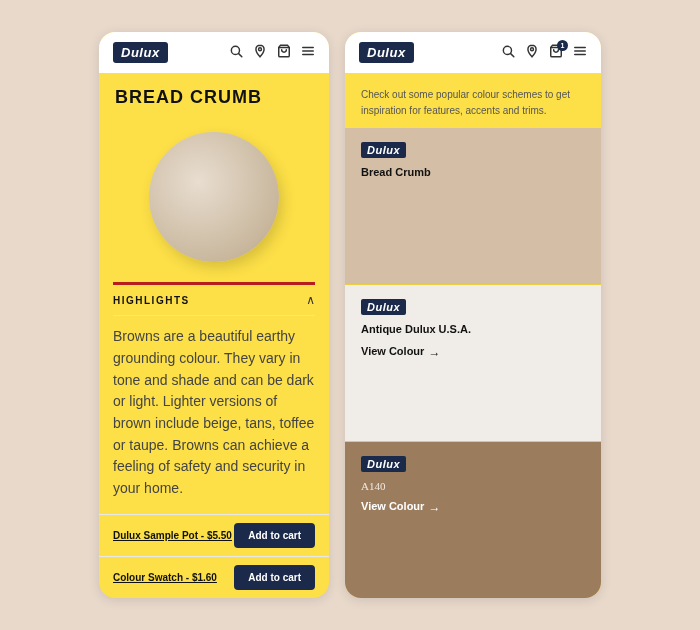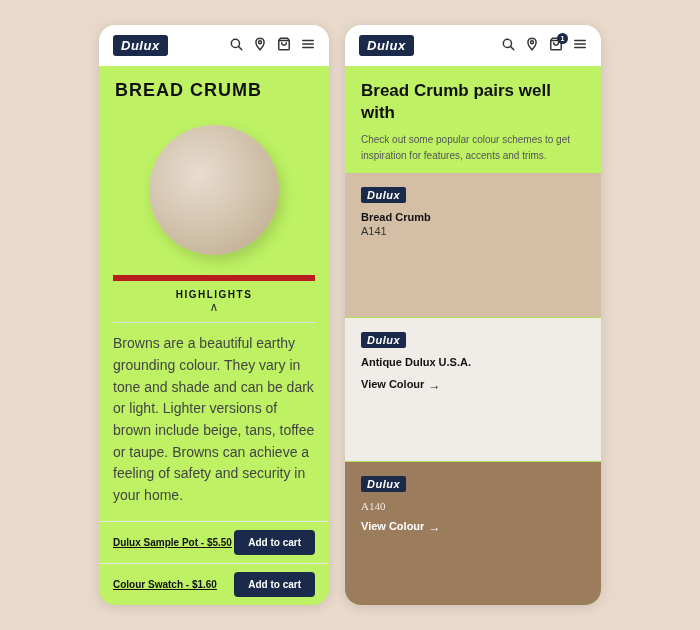--- a/index.html
+++ b/index.html
@@ -15,21 +15,21 @@
     }
 
     .phones-container {
       display: flex;
       gap: 16px;
       padding: 20px;
     }
 
     
     .phone-card {
-      background: #bef264;
+      background: #fde047;
       border-radius: 16px;
       overflow: hidden;
       box-shadow: 0 2px 12px rgba(0,0,0,0.12);
     }
 
     
     .phone-left {
       width: 230px;
       min-height: 560px;
     }
@@ -95,23 +95,22 @@
 
     .highlights-section {
       padding: 0 14px;
     }
 
     .highlights-header {
       display: flex;
       justify-content: space-between;
       align-items: center;
       padding: 8px 0;
-      border-top: 6px solid #b91c1c;
+      border-top: 3px solid #b91c1c;
       border-bottom: 1px solid #e0e0e0;
-      flex-direction: column;
     }
 
     .highlights-label {
       font-size: 10px;
       font-weight: 700;
       letter-spacing: 1.5px;
       color: #111;
       text-transform: uppercase;
     }
 
@@ -368,28 +367,26 @@
           <svg width="14" height="14" viewBox="0 0 24 24" fill="none" stroke="#333" stroke-width="2.5" stroke-linecap="round">
               <line x1="3" y1="6" x2="21" y2="6"></line>
               <line x1="3" y1="12" x2="21" y2="12"></line>
               <line x1="3" y1="18" x2="21" y2="18"></line>
             </svg>
         </span>
       </div>
     </div>
 
     <div class="pairs-header">
-      <div class="pairs-title">Bread Crumb pairs well with</div>
       <div class="pairs-subtitle">Check out some popular colour schemes to get inspiration for features, accents and trims.</div>
     </div>
 
     <div class="colour-card colour-card-bread">
       <div class="dulux-logo-small">Dulux</div>
       <div class="colour-name">Bread Crumb</div>
-      <div class="colour-code">A141</div>
     </div>
 
     <div class="colour-divider"></div>
 
     <div class="colour-card colour-card-antique">
       <div class="dulux-logo-small">Dulux</div>
       <div class="colour-name">Antique Dulux U.S.A.</div>
       <a class="view-colour-link">
         <span>View Colour</span>
         <span class="view-colour-arrow">→</span>

